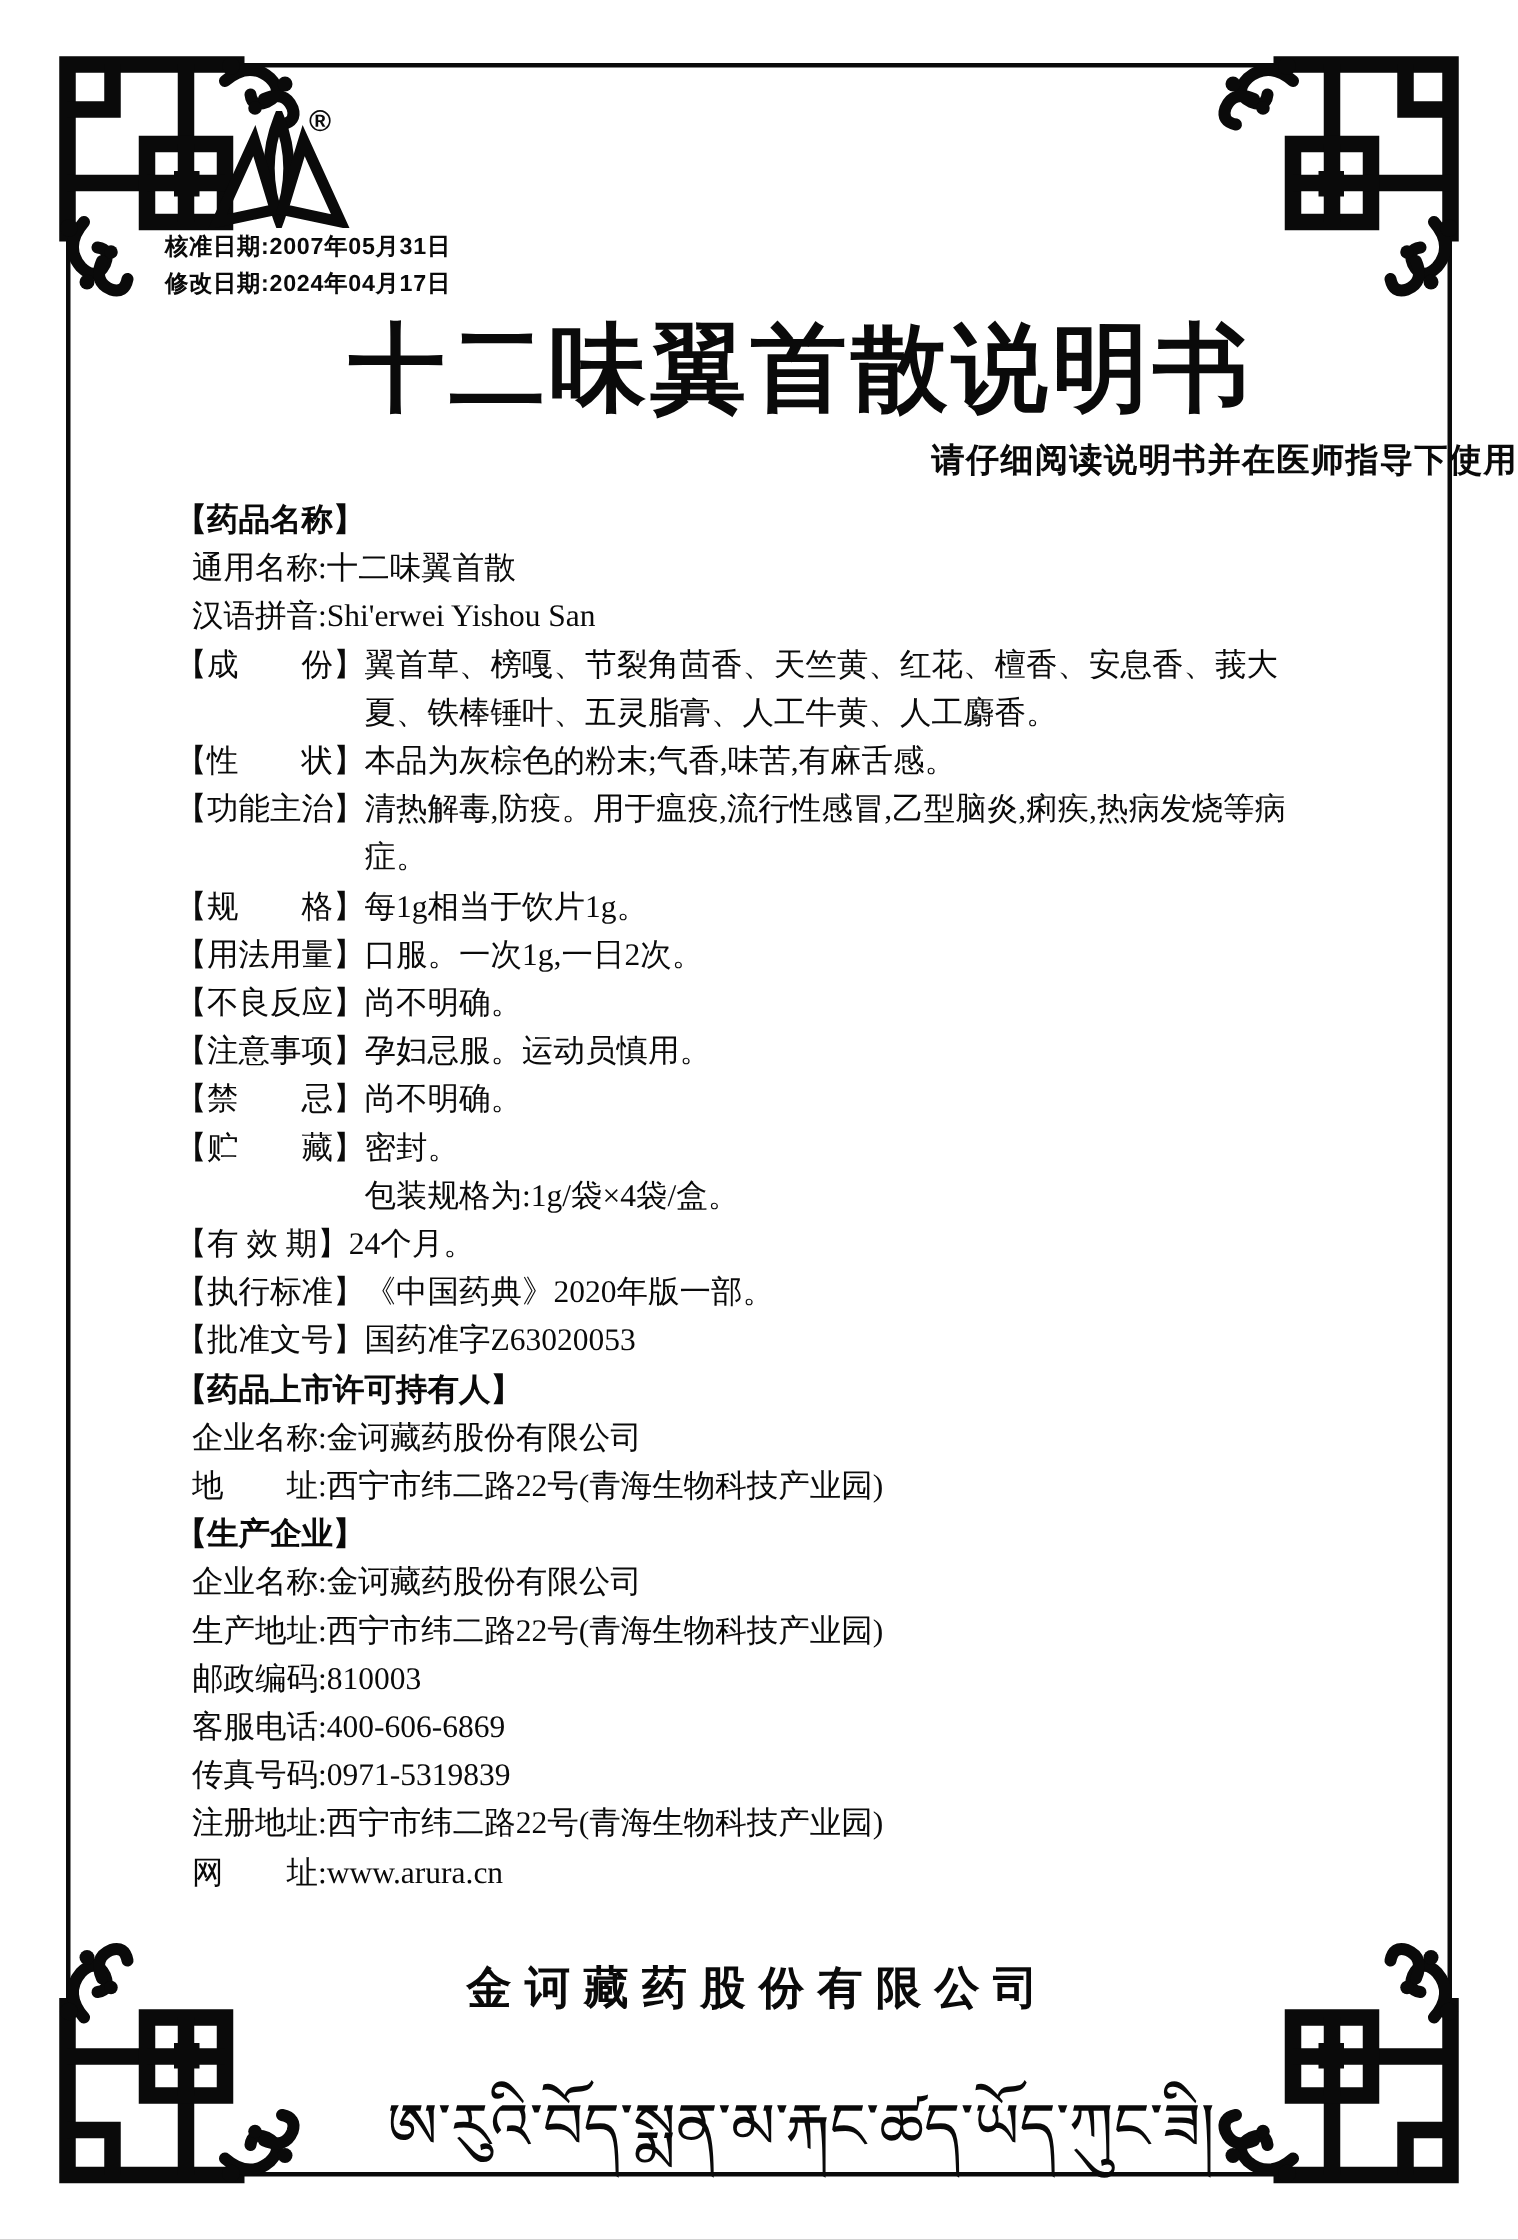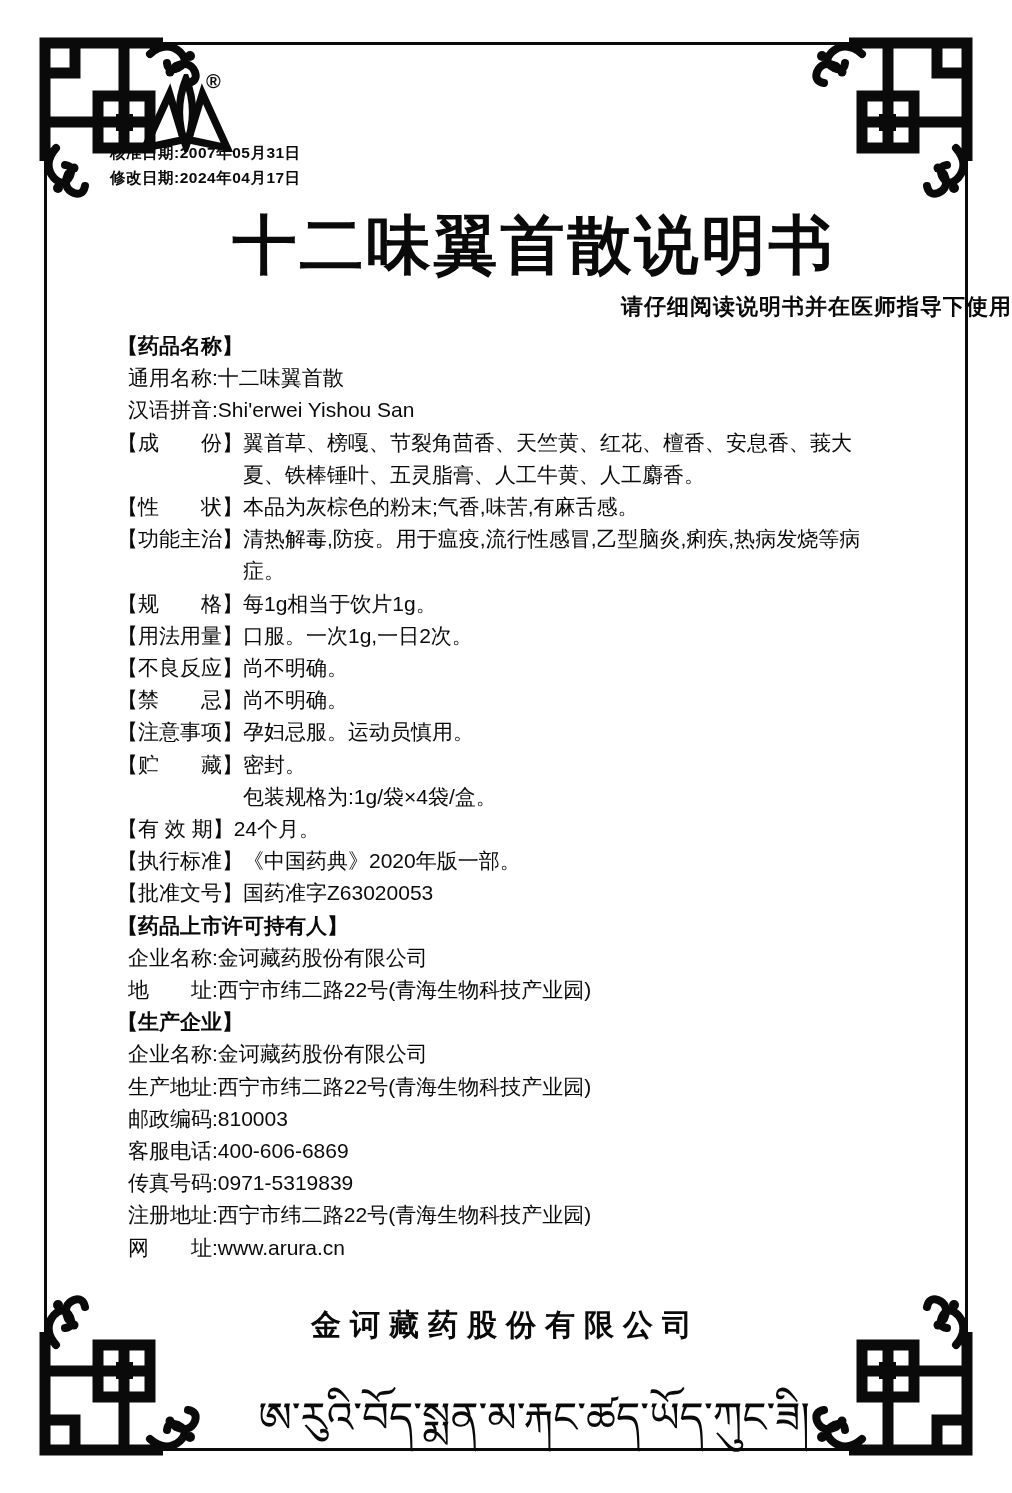--- a/index.html
+++ b/index.html
@@ -16,30 +16,30 @@
   .corner.tl { left:32px;  top:30px; }
   .corner.tr { left:810px; top:30px;  transform:scaleX(-1); }
   .corner.bl { left:32px;  top:1293px; transform:scaleY(-1); }
   .corner.br { left:810px; top:1293px; transform:rotate(180deg); }
   .corner svg { width:170px; height:170px; display:block; }
 
   .logo-wrap { position:absolute; left:136px; top:74px; width:100px; height:78px; }
   .logo-wrap svg { width:100%; height:100%; display:block; }
   .reg-mark { position:absolute; left:206px; top:70px; font-size:20px; font-weight:600; }
 
-  .dates { position:absolute; left:110px; top:140px; font-size:15.5px; font-weight:700;
+  .dates { position:absolute; left:110px; top:152px; font-size:15.5px; font-weight:700;
            line-height:25px; letter-spacing:0.5px; }
 
   .doc-title { position:absolute; left:0; top:202px; width:100%; text-align:center;
                font-size:64px; font-weight:600; letter-spacing:3px; white-space:nowrap;padding-left:28px; }
   .doc-subtitle { position:absolute; left:0; top:292px; width:100%; text-align:right;
                   font-size:22px; font-weight:600; letter-spacing:1px; }
 
   .doc-body { position:absolute; left:117px; top:330px; width:776px;
-              font-size:21px; line-height:32.2px; font-weight:500; }
+              font-size:21px; line-height:32.2px; font-weight:500;font-family:Liberation Serif, serif; }
   .doc-body .row.h { font-weight:600; }
   .doc-body .row.e { padding-left:126px; text-indent:-126px; }
   .doc-body .row.c { padding-left:126px; }
   .doc-body .row.s { padding-left:11px; }
 
   .footer-cn { position:absolute; left:0; top:1305px; width:100%; text-align:center;
                font-size:30px; font-weight:600; letter-spacing:9px; }
   .footer-bo { position:absolute; left:0; top:1370px; width:100%; text-align:center;
                font-size:42px; font-weight:500;margin-left:28px; }
 </style>
@@ -120,22 +120,22 @@
   <div class="doc-body">
       <div class="row h">【药品名称】</div>
       <div class="row s">通用名称:十二味翼首散</div>
       <div class="row s">汉语拼音:Shi'erwei Yishou San</div>
       <div class="row e">【成　　份】翼首草、榜嘎、节裂角茴香、天竺黄、红花、檀香、安息香、莪大夏、铁棒锤叶、五灵脂膏、人工牛黄、人工麝香。</div>
       <div class="row e">【性　　状】本品为灰棕色的粉末;气香,味苦,有麻舌感。</div>
       <div class="row e">【功能主治】清热解毒,防疫。用于瘟疫,流行性感冒,乙型脑炎,痢疾,热病发烧等病症。</div>
       <div class="row e">【规　　格】每1g相当于饮片1g。</div>
       <div class="row e">【用法用量】口服。一次1g,一日2次。</div>
       <div class="row e">【不良反应】尚不明确。</div>
+      <div class="row e">【注意事项】孕妇忌服。运动员慎用。</div>
       <div class="row e">【禁　　忌】尚不明确。</div>
-      <div class="row e">【注意事项】孕妇忌服。运动员慎用。</div>
       <div class="row e">【贮　　藏】密封。</div>
       <div class="row c">包装规格为:1g/袋×4袋/盒。</div>
       <div class="row e">【有 效 期】24个月。</div>
       <div class="row e">【执行标准】《中国药典》2020年版一部。</div>
       <div class="row e">【批准文号】国药准字Z63020053</div>
       <div class="row h">【药品上市许可持有人】</div>
       <div class="row s">企业名称:金诃藏药股份有限公司</div>
       <div class="row s">地　　址:西宁市纬二路22号(青海生物科技产业园)</div>
       <div class="row h">【生产企业】</div>
       <div class="row s">企业名称:金诃藏药股份有限公司</div>

